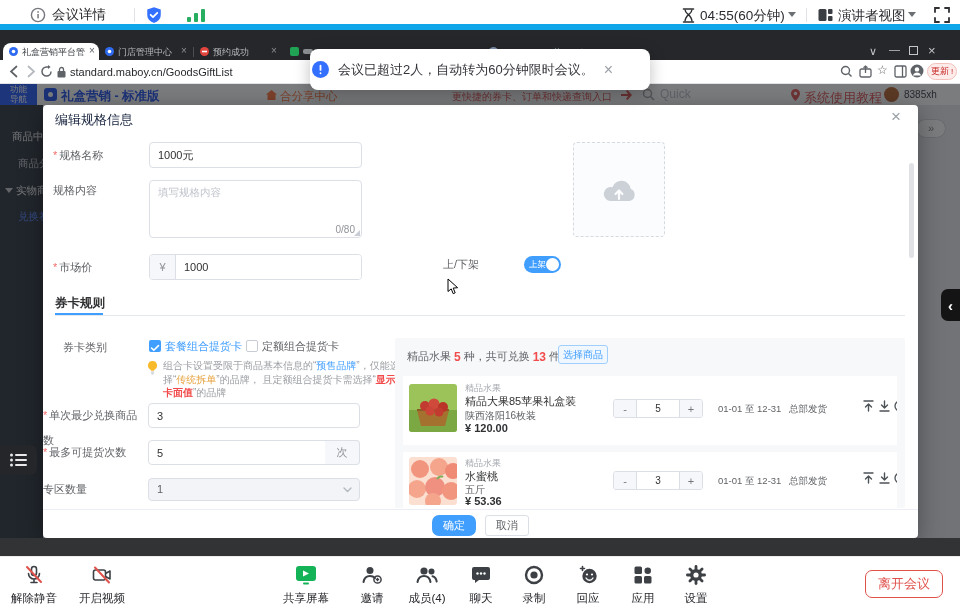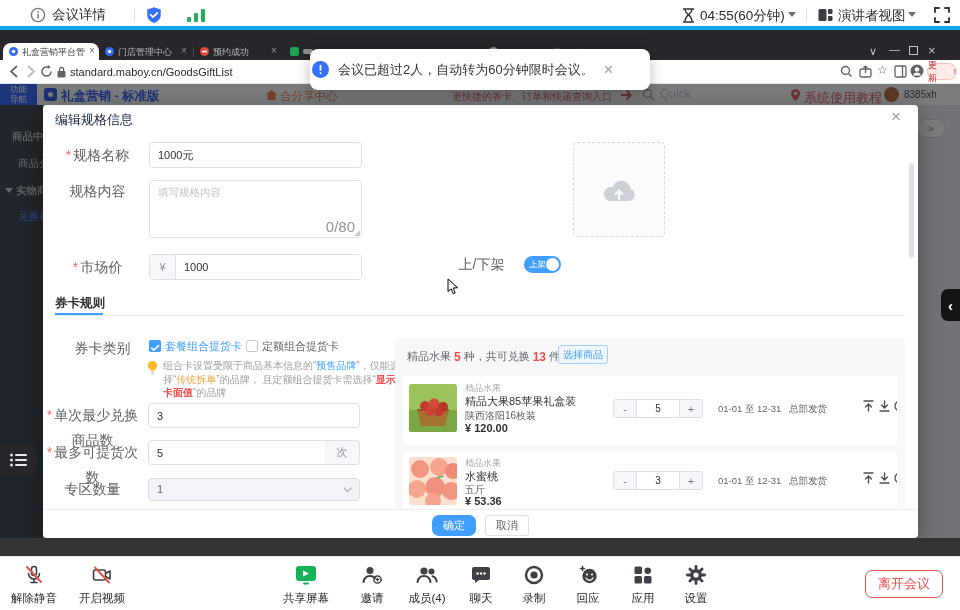--- a/index.html
+++ b/index.html
@@ -1,21 +1,21 @@
 <!DOCTYPE html>
 <html><head>
 <meta charset="utf-8">
 <style>
 *{margin:0;padding:0;box-sizing:border-box}
 html,body{width:960px;height:610px;overflow:hidden}
 body{position:relative;font-family:"Liberation Sans","DejaVu Sans",sans-serif;background:#404040;color:#333}
 .abs{position:absolute}
 .nowrap{white-space:nowrap;overflow:hidden}
 
-#topbar{left:0;top:0;width:960px;height:30px;background:#fff;border-bottom:4px solid #0ea5e9;z-index:40}
+#topbar{left:0;top:0;width:960px;height:30px;background:#fff;border-bottom:6px solid #0ea5e9;z-index:40}
 #topbar .txt{font-size:13.5px;color:#2b2b30}
 .vdiv{width:1px;height:14px;background:#e2e2e6}
 .caret-down{width:0;height:0;border-left:4px solid transparent;border-right:4px solid transparent;border-top:5px solid #6b6e73}
 
 #screen{left:0;top:30px;width:960px;height:526px;background:#404040;z-index:10;overflow:hidden}
 #tabstrip{left:0;top:0;width:960px;height:30px;background:#25272a}
 .tab{top:13px;height:17px;font-size:9px}
 .tab .title{color:#b9bcc0;font-size:9px}
 .tab-active{background:#fff;border-radius:8px 8px 0 0}
 .tab-active .title{color:#3a3d42}
@@ -25,21 +25,21 @@
 #urltext{font-size:11px;color:#28292c}
 
 #page{left:0;top:54px;width:960px;height:454px;background:#e9ebf0}
 #pgheader{left:0;top:0;width:960px;height:21px;background:#fff}
 #navtab{left:0;top:0;width:37px;height:21px;background:#2f62f5;color:#fff;font-size:8.5px;line-height:9.5px;text-align:center;padding-top:1px}
 #sidebar{left:0;top:21px;width:43px;height:433px;background:#394049;overflow:hidden}
 .side-item{color:#c9ccd1;font-size:10.5px;white-space:nowrap}
 #overlay{left:0;top:54px;width:960px;height:454px;background:rgba(14,16,20,.55)}
 
 #modal{left:43px;top:75px;width:875px;height:433px;background:#fff;border-radius:4px;box-shadow:0 6px 24px rgba(0,0,0,.35)}
-.flabel{font-size:14px;color:#606266;text-align:center}
+.flabel{font-size:11px;color:#606266;text-align:left}
 .req{color:#f56c6c;margin-right:2px}
 .einput{border:1px solid #dcdfe6;border-radius:4px;background:#fff;font-size:11px;color:#303133;font-family:inherit;padding:0 8px;outline:none}
 .gray-btnbox{background:#f5f7fa;color:#909399;border:1px solid #dcdfe6;font-size:11px;display:flex;align-items:center;justify-content:center}
 .blue{color:#409eff}
 .red{color:#f24b4b}
 .orange{color:#e6a23c}
 #panel{background:#f7f8fa;border-radius:2px}
 .prow{background:#fff}
 .brand{font-size:9px;color:#a6aab0}
 .pname{font-size:11px;color:#303133}
@@ -180,21 +180,21 @@
     <div class="abs" style="left:877px;top:3px;font-size:12px;color:#5f6368">☆</div>
     <svg class="abs" style="left:894px;top:5px" width="13" height="13" viewBox="0 0 13 13">
         <rect x="1" y="1" width="11" height="11" rx="1.5" fill="none" stroke="#5f6368" stroke-width="1.3"></rect>
         <path d="M8.5 1v11" stroke="#5f6368" stroke-width="1.3"></path>
       </svg>
     <svg class="abs" style="left:910px;top:4px" width="14" height="14" viewBox="0 0 14 14">
         <circle cx="7" cy="7" r="6.5" fill="#5f6368"></circle>
         <circle cx="7" cy="5.4" r="2.2" fill="#fff"></circle>
         <path d="M2.8 11.5c.8-2 2.4-3 4.2-3s3.4 1 4.2 3" fill="#fff"></path>
       </svg>
-    <div class="abs" style="left:927px;top:3px;width:30px;height:17px;background:#fdecea;border:1px solid #f3c1bc;border-radius:9px;display:flex;align-items:center;justify-content:center;gap:8px">
+    <div class="abs" style="left:927px;top:3px;width:30px;height:17px;background:#fdecea;border:1px solid #f3c1bc;border-radius:9px;display:flex;align-items:center;justify-content:center;gap:2px">
       <span style="font-size:9px;color:#c5221f">更新</span>
       <span style="font-size:8px;color:#c5221f">!</span>
     </div>
   </div>
 
   <div id="page" class="abs">
     <div id="pgheader" class="abs">
       <svg class="abs" style="left:44px;top:4px" width="13" height="13">
           <rect width="13" height="13" rx="3" fill="#2b5bf0"></rect>
           <circle cx="6.5" cy="6.5" r="2.5" fill="#fff"></circle>
@@ -240,21 +240,21 @@
   <div id="modal" class="abs">
     <div class="abs" style="left:12px;top:6px;font-size:13px;color:#17233d">编辑规格信息</div>
     <div class="abs" style="left:848px;top:2px;font-size:17px;color:#9aa0a6">×</div>
 
     <div class="abs flabel" style="left:10px;top:37px;width:89px;line-height:26px"><span class="req">*</span><span>规格名称</span></div>
     <input class="abs einput" style="left: 106px; top: 37px; width: 213px; height: 26px;" value="1000元">
 
     <div class="abs flabel" style="left:10px;top:78px;width:89px">规格内容</div>
     <div class="abs einput" style="left:106px;top:75px;width:213px;height:58px;padding:5px 8px">
       <span style="color:#c0c4cc;font-size:10.5px">填写规格内容</span>
-      <span class="abs" style="right:6px;bottom:2px;font-size:15px;color:#909399">0/80</span>
+      <span class="abs" style="right:6px;bottom:2px;font-size:10px;color:#909399">0/80</span>
       <span class="abs" style="right:1px;bottom:1px;width:0;height:0;border-left:6px solid transparent;border-bottom:6px solid #c9ccd4"></span>
     </div>
 
     <div class="abs flabel" style="left:10px;top:149px;width:89px;line-height:26px"><span class="req">*</span><span>市场价</span></div>
     <div class="abs" style="left:106px;top:149px;width:213px;height:26px;border:1px solid #dcdfe6;border-radius:4px;display:flex;overflow:hidden">
       <div style="width:26px;background:#f5f7fa;border-right:1px solid #dcdfe6;display:flex;align-items:center;justify-content:center;font-size:11px;color:#909399">¥</div>
       <input style="flex: 1 1 0%; border: 0px; outline: none; font-size: 11px; color: rgb(48, 49, 51); padding: 0px 8px; font-family: inherit;" value="1000">
     </div>
 
     <div class="abs" style="left:530px;top:37px;width:92px;height:95px;border:1px dashed #d5d9e0;border-radius:4px;background:#fbfcfd;display:flex;align-items:center;justify-content:center">

